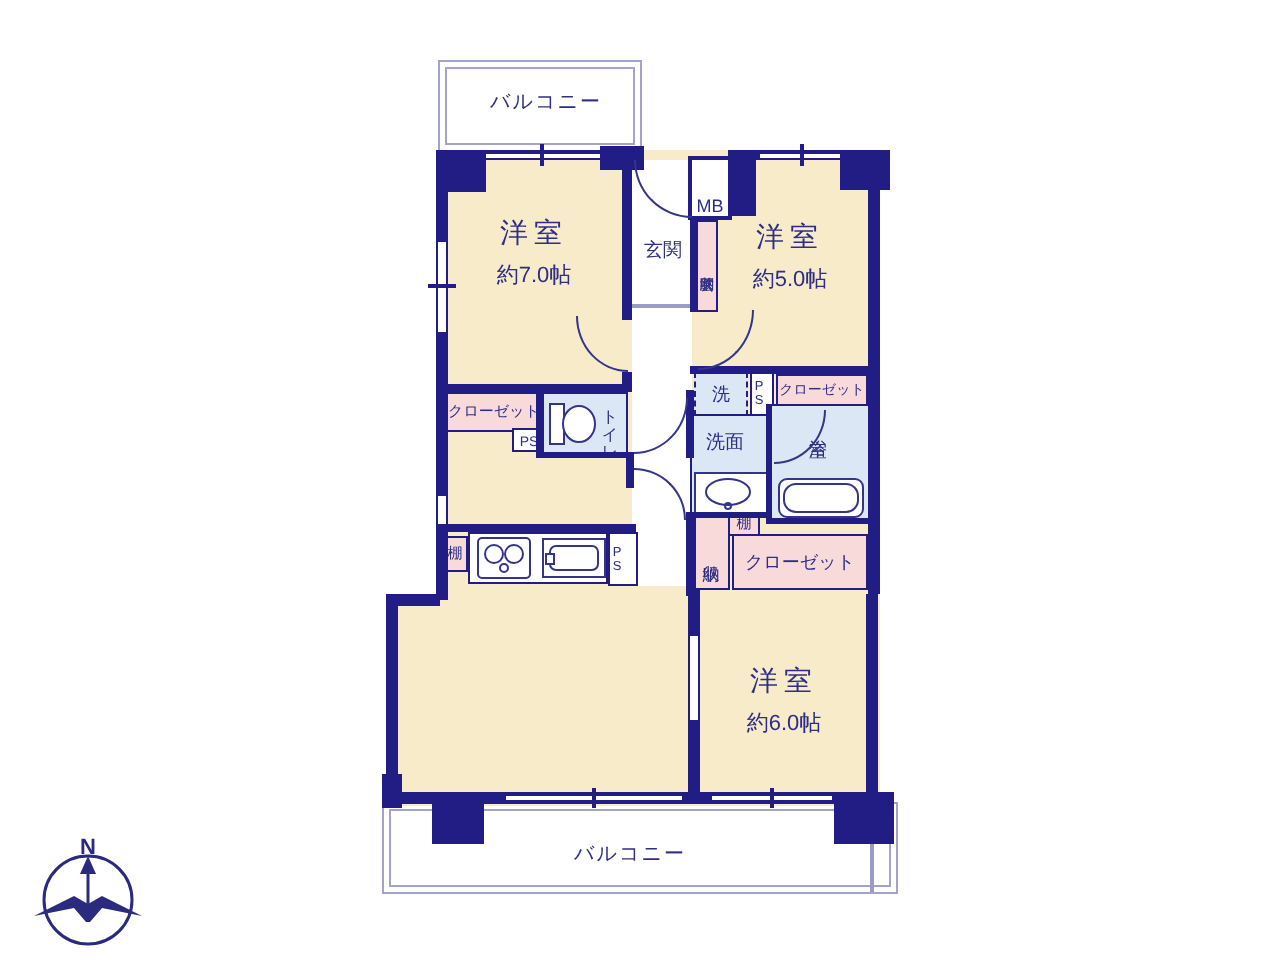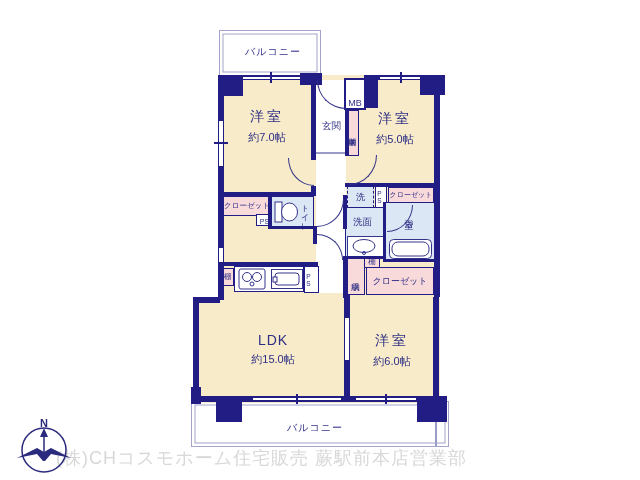--- a/index.html
+++ b/index.html
@@ -177,33 +177,28 @@
   <div class="arc" style="left:387px;top:205px;width:26px;height:27px;border-right-width:1.5px;border-bottom-width:1.5px;border-bottom-right-radius:100%;"></div>
 
   <div class="rmlbl" style="left:222px;top:108px;width:90px;">
     <span class="nm">洋室</span>
     <span class="sz">約7.0帖</span>
   </div>
   <div class="rmlbl" style="left:352px;top:110px;width:86px;">
     <span class="nm">洋室</span>
     <span class="sz">約5.0帖</span>
   </div>
-  <div class="rmlbl" style="left:225px;top:332px;width:96px;">
-    <span class="nm" style="letter-spacing:1px;">LDK</span>
-    <span class="sz">約15.0帖</span>
-  </div>
   <div class="rmlbl" style="left:350px;top:332px;width:84px;">
     <span class="nm">洋室</span>
     <span class="sz">約6.0帖</span>
   </div>
   <div class="lbl" style="left:322px;top:121px;font-size:9.5px;">玄関</div>
 
   <svg class="abs" style="left:12px;top:414px;z-index:11;" width="66" height="64" viewBox="0 0 66 64">
     <circle cx="32" cy="36" r="22" fill="none" stroke="#2a2a7e" stroke-width="1.5"></circle>
     <line x1="32" y1="22" x2="32" y2="47" stroke="#2a2a7e" stroke-width="1.5"></line>
     <polygon points="32,14 28,23 36,23" fill="#2a2a7e"></polygon>
     <polygon points="5,44 25,34 32,38 39,34 59,44 39,40 33,47 31,47 25,40" fill="#2a2a7e"></polygon>
     <text x="32" y="13" font-size="11" text-anchor="middle" fill="#2a2a7e" font-weight="bold" font-family="Liberation Sans, sans-serif"><tspan>N</tspan></text>
   </svg>
 
-  <div class="wm" style="left:56px;top:446px;">(株)CHコスモホーム住宅販売 蕨駅前本店営業部</div>
 
 </div>
 
 </body></html>

